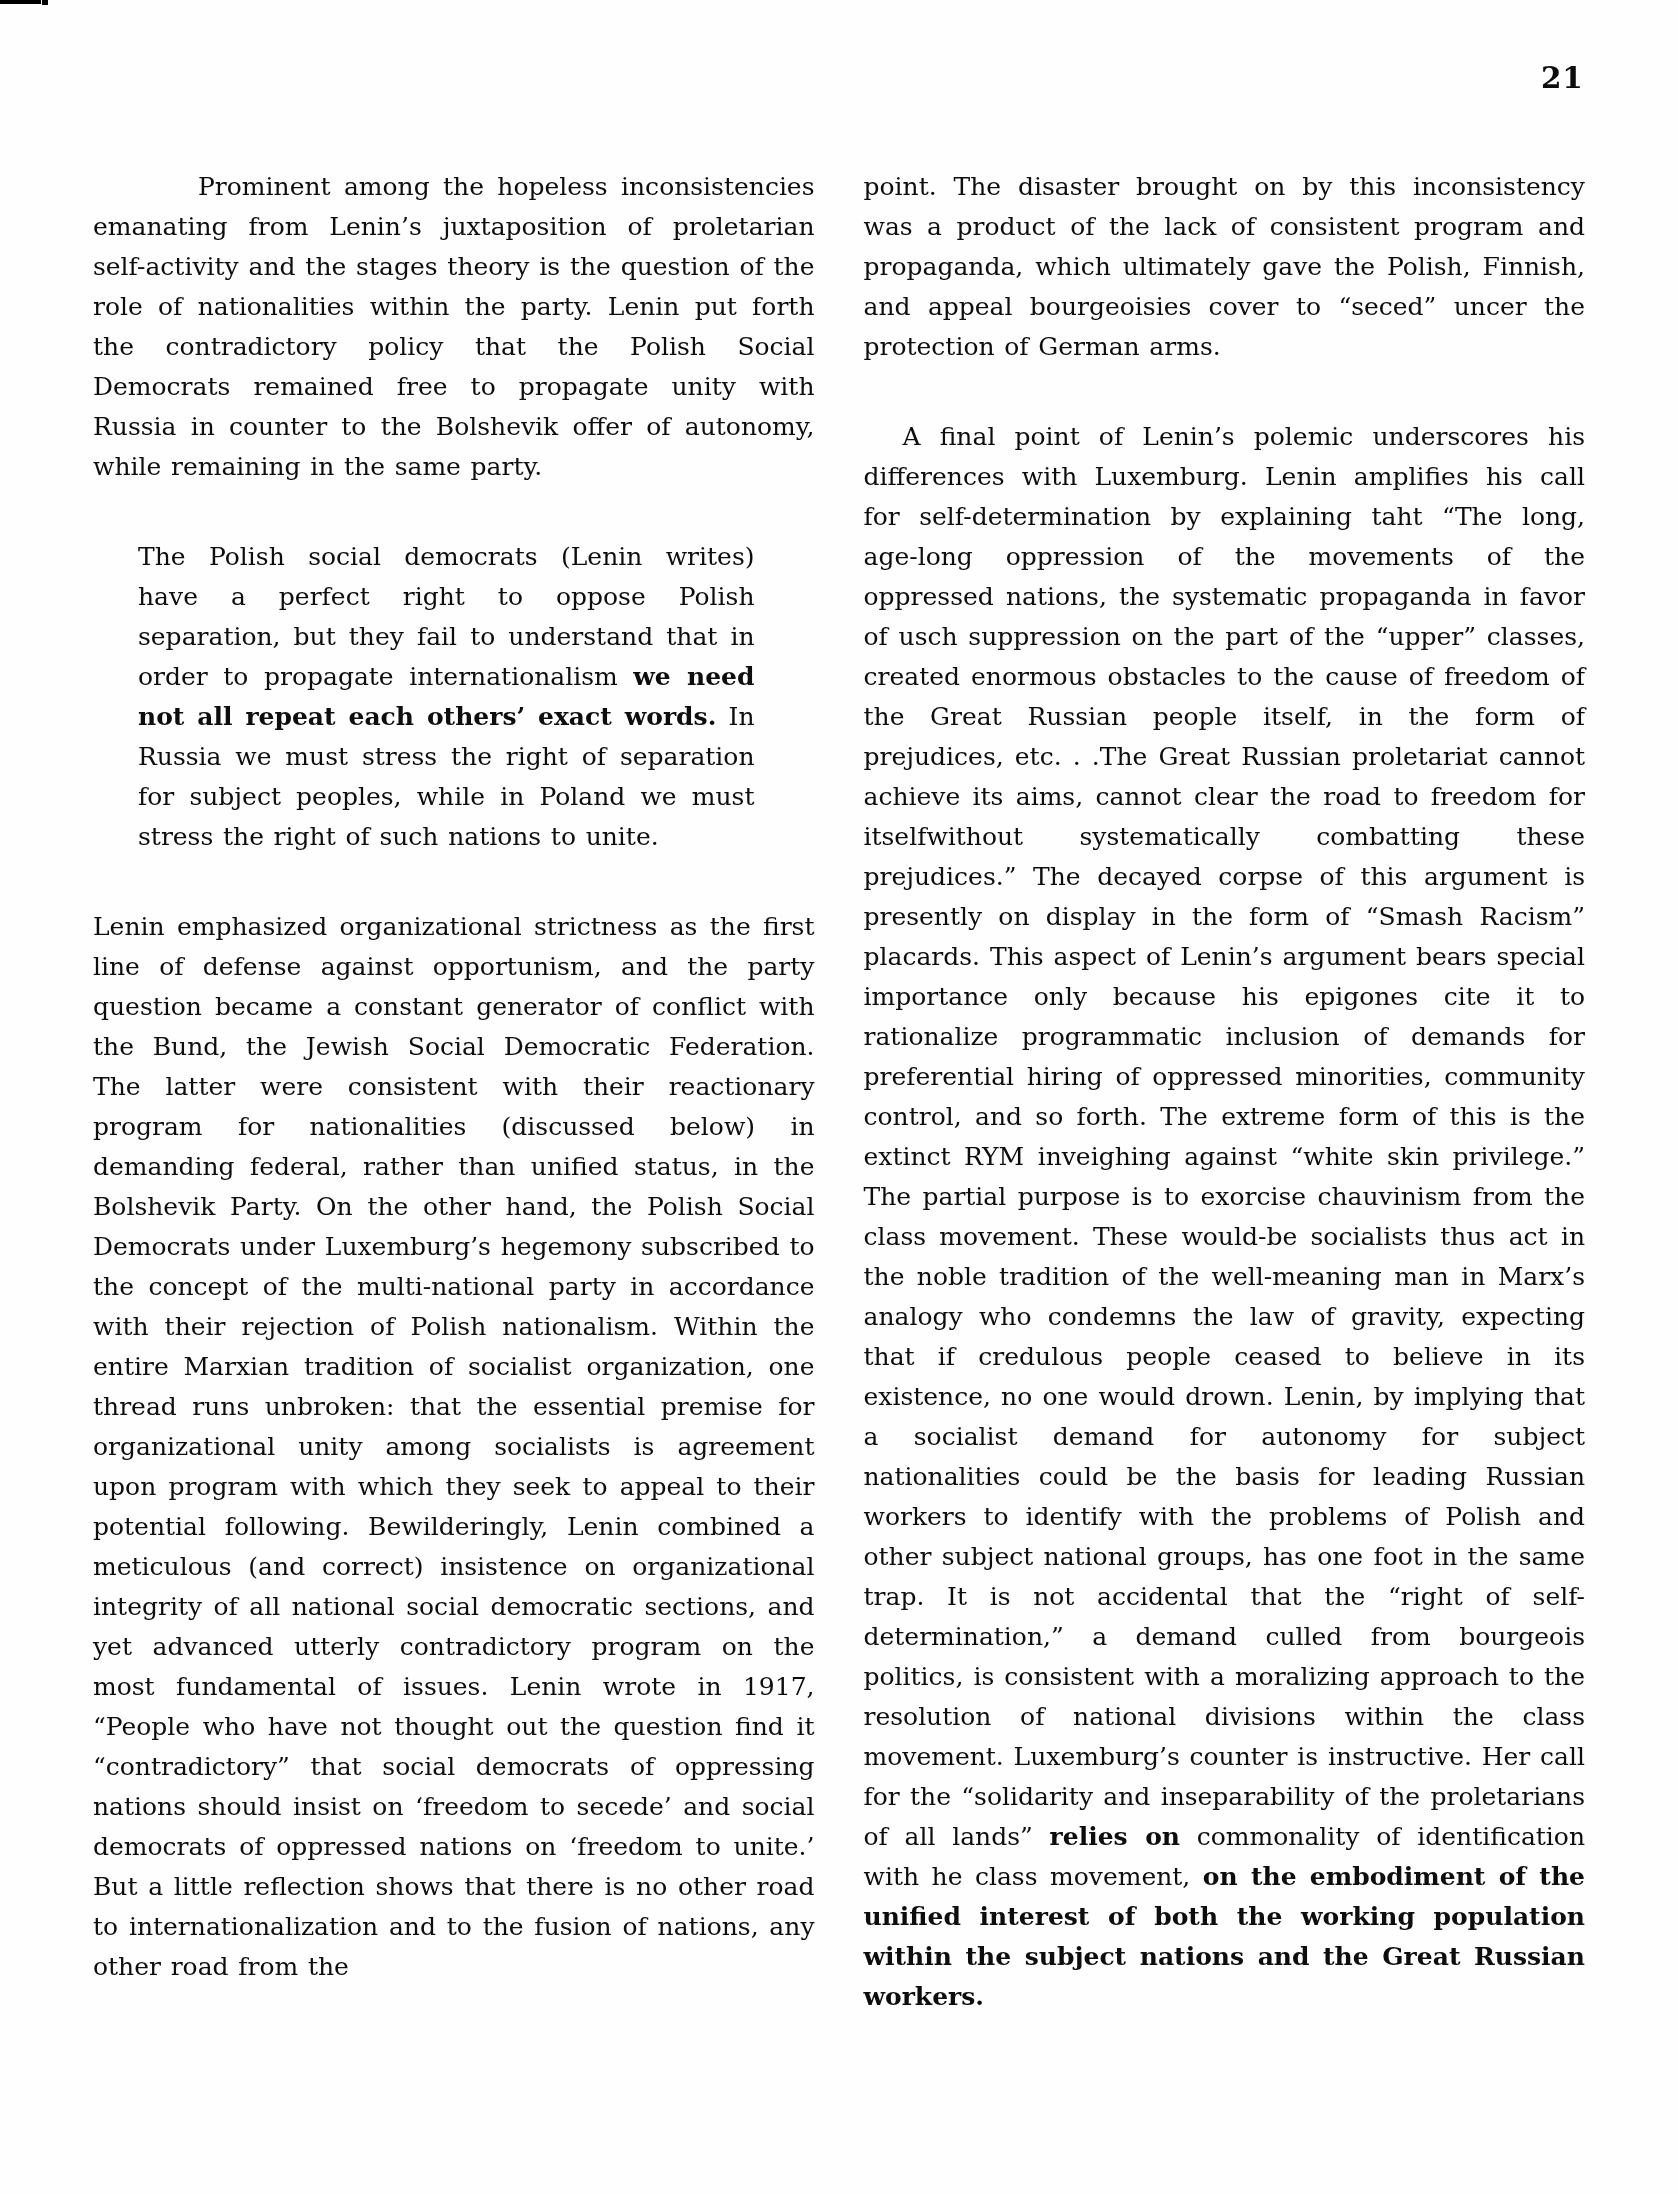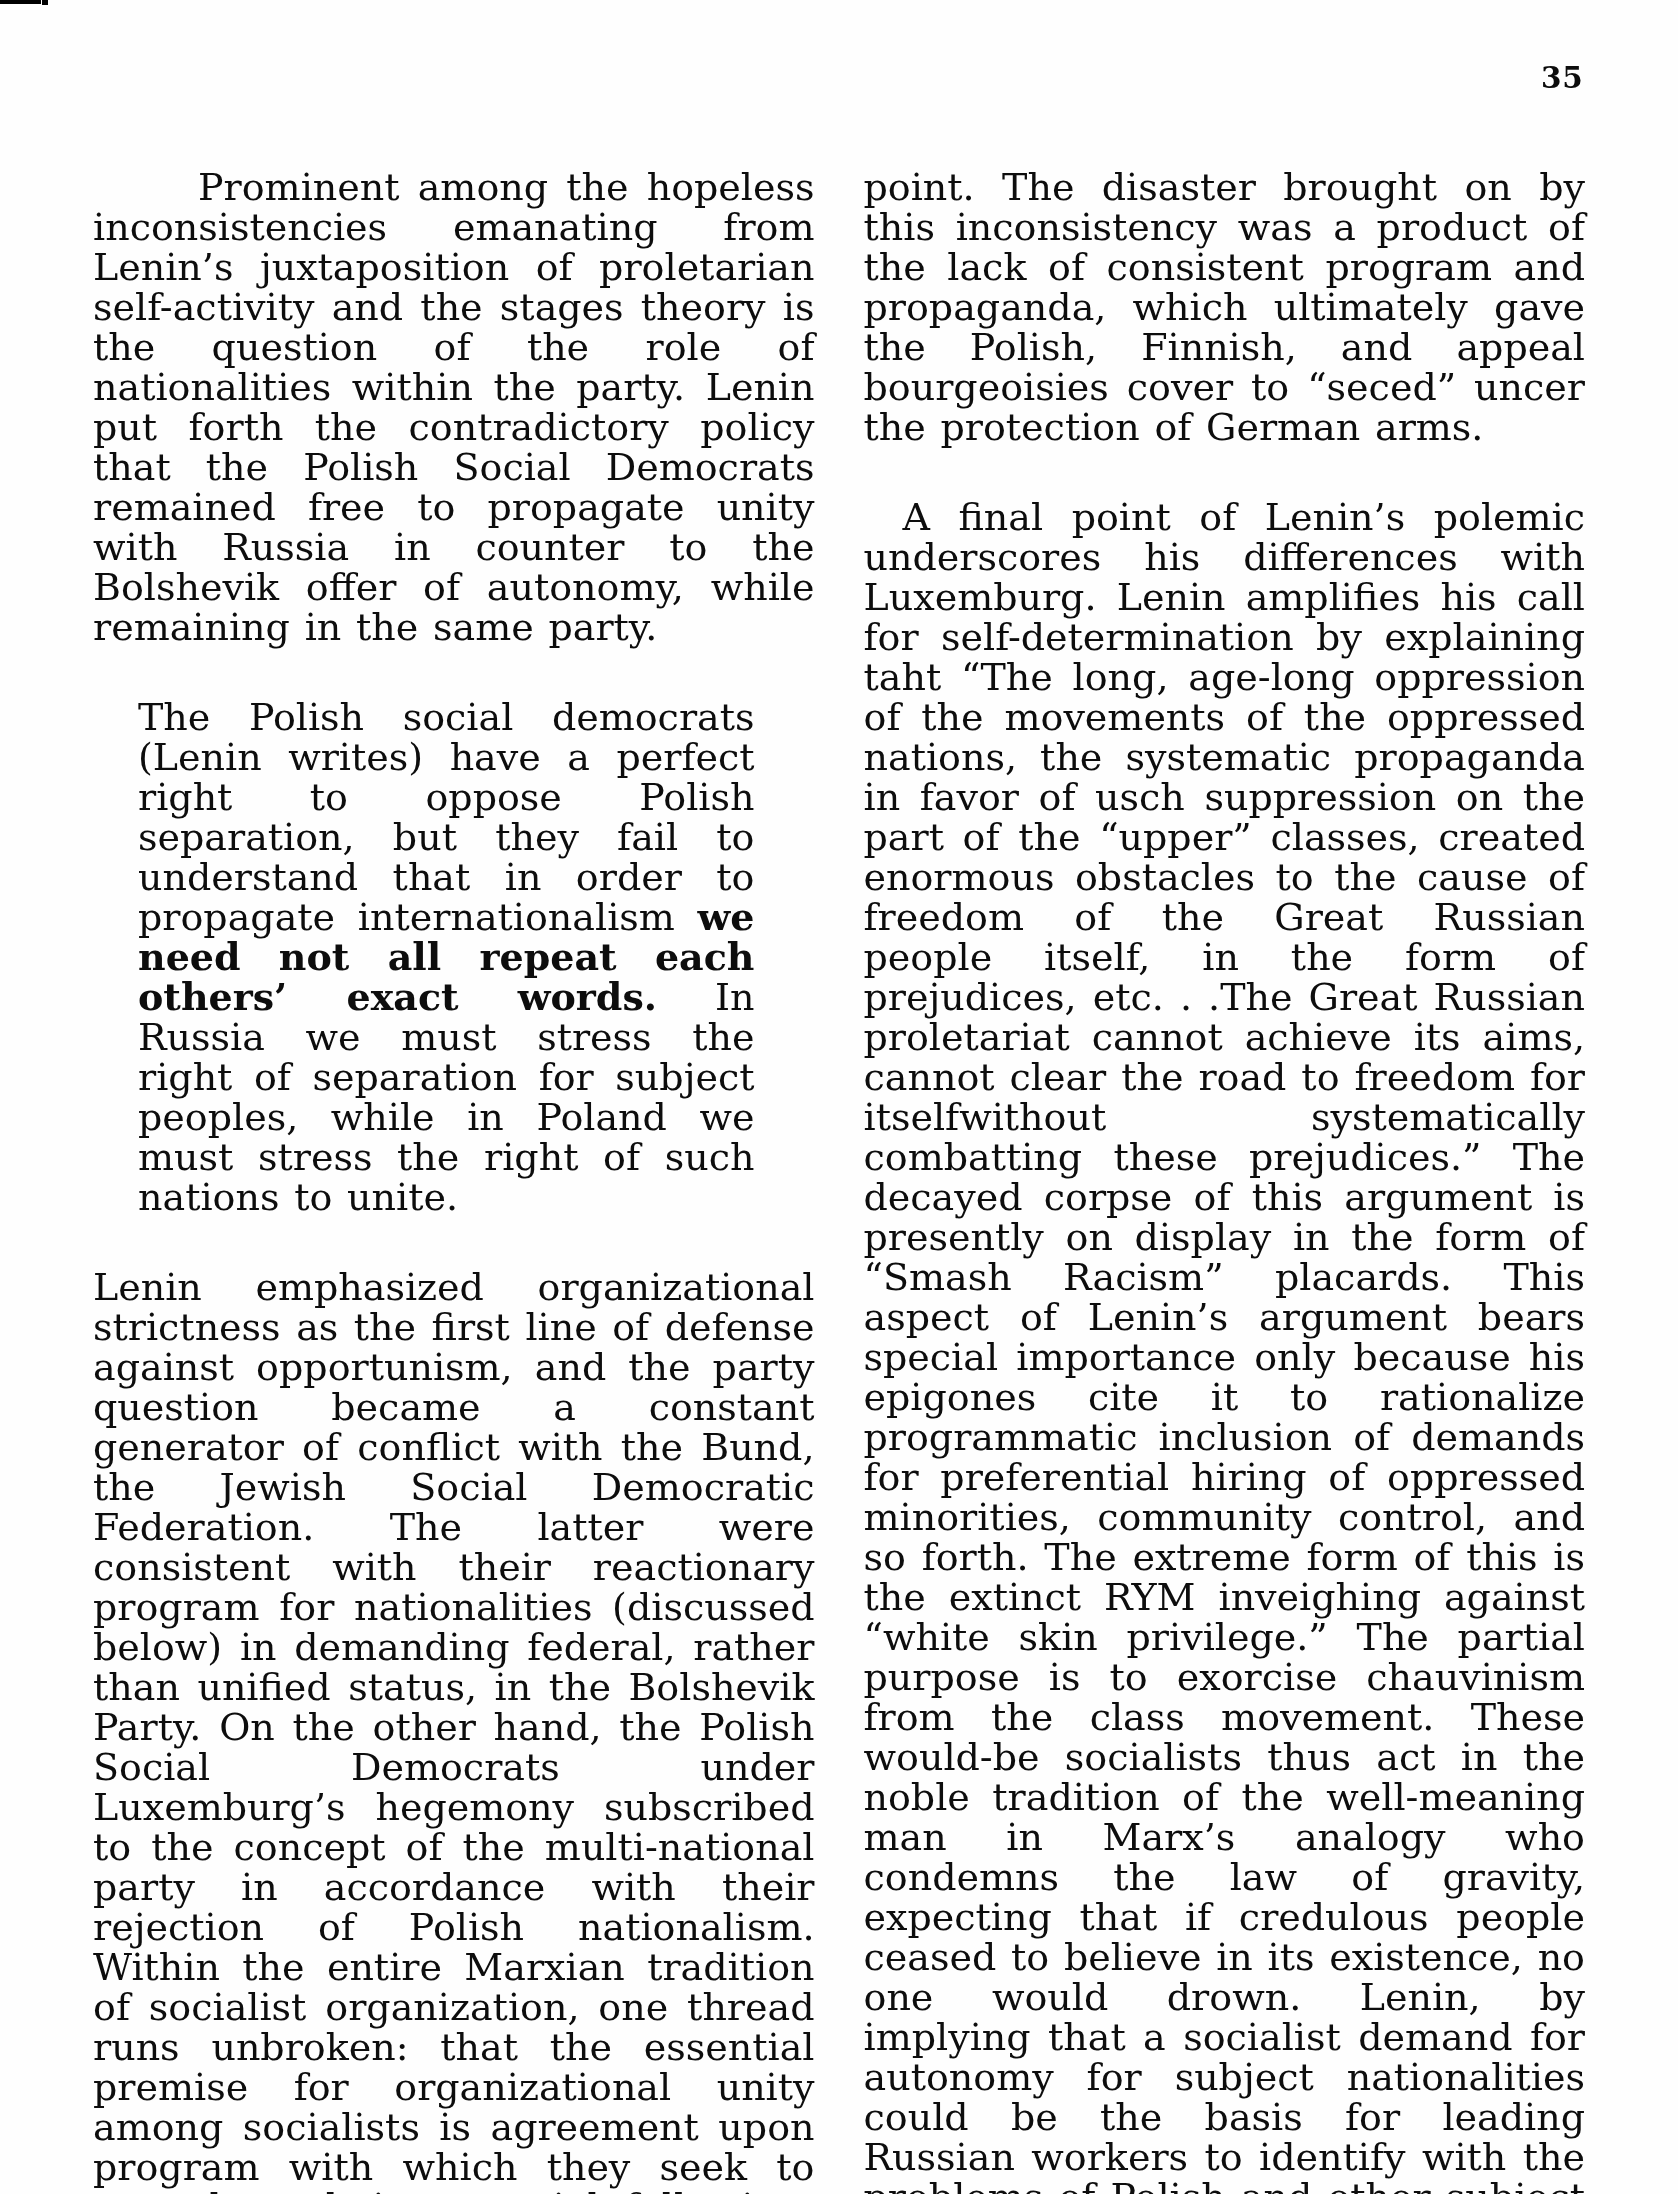--- a/index.html
+++ b/index.html
@@ -46,41 +46,41 @@
     left: 93px;
     width: 1492px;
     display: grid;
     grid-template-columns: 1fr 1fr;
     column-gap: 49px;
     align-items: start;
   }
   .col { min-width: 0; }
   .para {
     margin: 0;
-    font-size: 38px;
+    font-size: 25px;
     line-height: 40px;
     text-align: justify;
     word-spacing: 0.07em;
   }
   .para + .para { margin-top: 50px; }
   .para.quote {
     padding-left: 45px;
     padding-right: 60px;
   }
   .indent-large { text-indent: 105px; }
   .indent-small { text-indent: 39px; }
   .seg-bold { font-weight: 700; }
 </style>
 </head>
 <body>
 
 <div class="page">
   <div class="scan-mark-bar"></div>
   <div class="scan-mark-tick"></div>
-  <div class="page-number">35</div>
+  <div class="page-number">21</div>
   <div class="columns">
     <div class="col" id="col-left">
         <p class="para indent-large"><span class="seg">Prominent among the hopeless inconsistencies emanating from Lenin’s juxtaposition of proletarian self-activity and the stages theory is the question of the role of nationalities within the party. Lenin put forth the contradictory policy that the Polish Social Democrats remained free to propagate unity with Russia in counter to the Bolshevik offer of autonomy, while remaining in the same party.</span></p>
         <p class="para quote"><span class="seg">The Polish social democrats (Lenin writes) have a perfect right to oppose Polish separation, but they fail to understand that in order to propagate internationalism </span><span class="seg-bold">we need not all repeat each others’ exact words.</span><span class="seg"> In Russia we must stress the right of separation for subject peoples, while in Poland we must stress the right of such nations to unite.</span></p>
         <p class="para"><span class="seg">Lenin emphasized organizational strictness as the first line of defense against opportunism, and the party question became a constant generator of conflict with the Bund, the Jewish Social Democratic Federation. The latter were consistent with their reactionary program for nationalities (discussed below) in demanding federal, rather than unified status, in the Bolshevik Party. On the other hand, the Polish Social Democrats under Luxemburg’s hegemony subscribed to the concept of the multi-national party in accordance with their rejection of Polish nationalism. Within the entire Marxian tradition of socialist organization, one thread runs unbroken: that the essential premise for organizational unity among socialists is agreement upon program with which they seek to appeal to their potential following. Bewilderingly, Lenin combined a meticulous (and correct) insistence on organizational integrity of all national social democratic sections, and yet advanced utterly contradictory program on the most fundamental of issues. Lenin wrote in 1917, “People who have not thought out the question find it “contradictory” that social democrats of oppressing nations should insist on ‘freedom to secede’ and social democrats of oppressed nations on ‘freedom to unite.’ But a little reflection shows that there is no other road to internationalization and to the fusion of nations, any other road from the </span></p>
       </div>
     <div class="col" id="col-right">
         <p class="para"><span class="seg">point. The disaster brought on by this inconsistency was a product of the lack of consistent program and propaganda, which ultimately gave the Polish, Finnish, and appeal bourgeoisies cover to “seced” uncer the protection of German arms.</span></p>
         <p class="para indent-small"><span class="seg">A final point of Lenin’s polemic underscores his differences with Luxemburg. Lenin amplifies his call for self-determination by explaining taht “The long, age-long oppression of the movements of the oppressed nations, the systematic propaganda in favor of usch suppression on the part of the “upper” classes, created enormous obstacles to the cause of freedom of the Great Russian people itself, in the form of prejudices, etc. . .The Great Russian proletariat cannot achieve its aims, cannot clear the road to freedom for itselfwithout systematically combatting these prejudices.” The decayed corpse of this argument is presently on display in the form of “Smash Racism” placards. This aspect of Lenin’s argument bears special importance only because his epigones cite it to rationalize programmatic inclusion of demands for preferential hiring of oppressed minorities, community control, and so forth. The extreme form of this is the extinct RYM inveighing against “white skin privilege.” The partial purpose is to exorcise chauvinism from the class movement. These would-be socialists thus act in the noble tradition of the well-meaning man in Marx’s analogy who condemns the law of gravity, expecting that if credulous people ceased to believe in its existence, no one would drown. Lenin, by implying that a socialist demand for autonomy for subject nationalities could be the basis for leading Russian workers to identify with the problems of Polish and other subject national groups, has one foot in the same trap. It is not accidental that the “right of self-determination,” a demand culled from bourgeois politics, is consistent with a moralizing approach to the resolution of national divisions within the class movement. Luxemburg’s counter is instructive. Her call for the “solidarity and inseparability of the proletarians of all lands” </span><span class="seg-bold">relies on</span><span class="seg"> commonality of identification with he class movement, </span><span class="seg-bold">on the embodiment of the unified interest of both the working population within the subject nations and the Great Russian workers.</span></p>
       </div>

